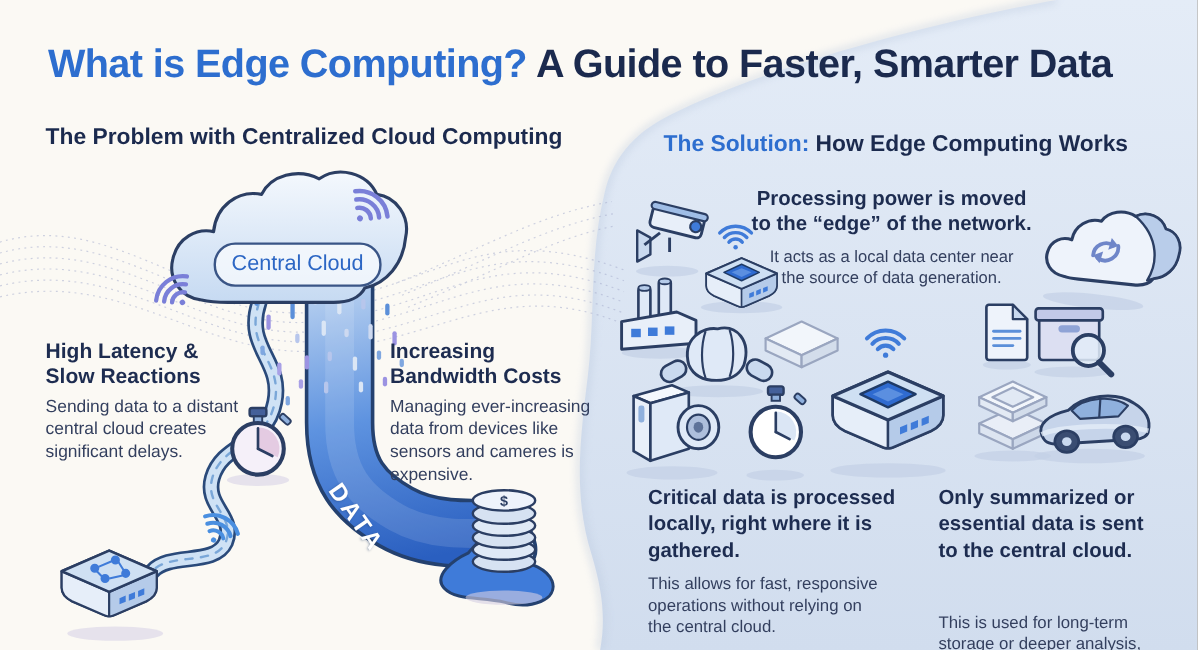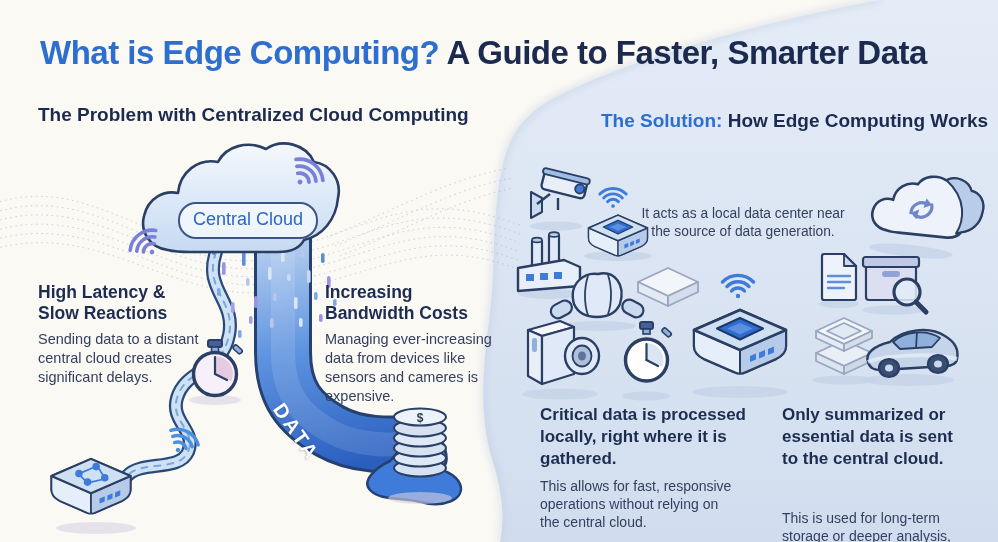--- a/index.html
+++ b/index.html
@@ -4,21 +4,21 @@
 <style>
   html,body{margin:0;padding:0;background:#888;}
   #canvas{position:relative;width:998px;height:542px;overflow:hidden;background:#fbf9f4;
     font-family:"Liberation Sans",sans-serif;}
   #bg{position:absolute;left:0;top:0;}
   .t{position:absolute;white-space:pre-line;}
   .title{left:40px;top:34px;font-size:33px;font-weight:bold;letter-spacing:-0.5px;white-space:nowrap;}
   .title .hl{color:#2d6ecf;}
   .title .rest{color:#1b2a4e;}
   .sec-head{font-size:19px;font-weight:bold;color:#1b2a4e;white-space:nowrap;}
-  .sec-head .hl{color:#2d6ecf;margin-left:48px;}
+  .sec-head .hl{color:#2d6ecf;}
   .card-title{font-size:17.5px;font-weight:bold;color:#1d2c50;line-height:1.22;}
   .card-body{font-size:14.5px;color:#333f5e;line-height:1.3;}
   .center{text-align:center;}
   .cloud-label{left:178px;top:202px;width:136px;height:33px;border:2px solid #3a5586;
     border-radius:18px;background:rgba(255,255,255,.65);text-align:center;line-height:31px;
     font-size:18px;font-weight:normal;color:#2c66c4;white-space:nowrap;}
   .data-label{left:287px;top:399px;font-size:20px;font-weight:bold;color:#fff;
     letter-spacing:3px;transform:rotate(55deg);transform-origin:left top;white-space:nowrap;
     text-shadow:0 1px 2px rgba(30,58,102,.4);}
 </style>
@@ -323,20 +323,22 @@
 central cloud creates
 significant delays.</div>
 
 <div class="t card-title" style="left:325px;top:282px;">Increasing
 Bandwidth Costs</div>
 <div class="t card-body" style="left:325px;top:330px;">Managing ever-increasing
 data from devices like
 sensors and cameres is
 expensive.</div>
 
+<div class="t card-title center" style="left:582px;top:156px;width:322px;font-size:17px;">Processing power is moved
+to the “edge” of the network.</div>
 <div class="t card-body center" style="left:582px;top:205px;width:322px;font-size:13.8px;">It acts as a local data center near
 the source of data generation.</div>
 
 <div class="t card-title" style="left:540px;top:404px;font-size:17px;line-height:1.28;">Critical data is processed
 locally, right where it is
 gathered.</div>
 <div class="t card-body" style="left:540px;top:477px;font-size:14px;">This allows for fast, responsive
 operations without relying on
 the central cloud.</div>
 

